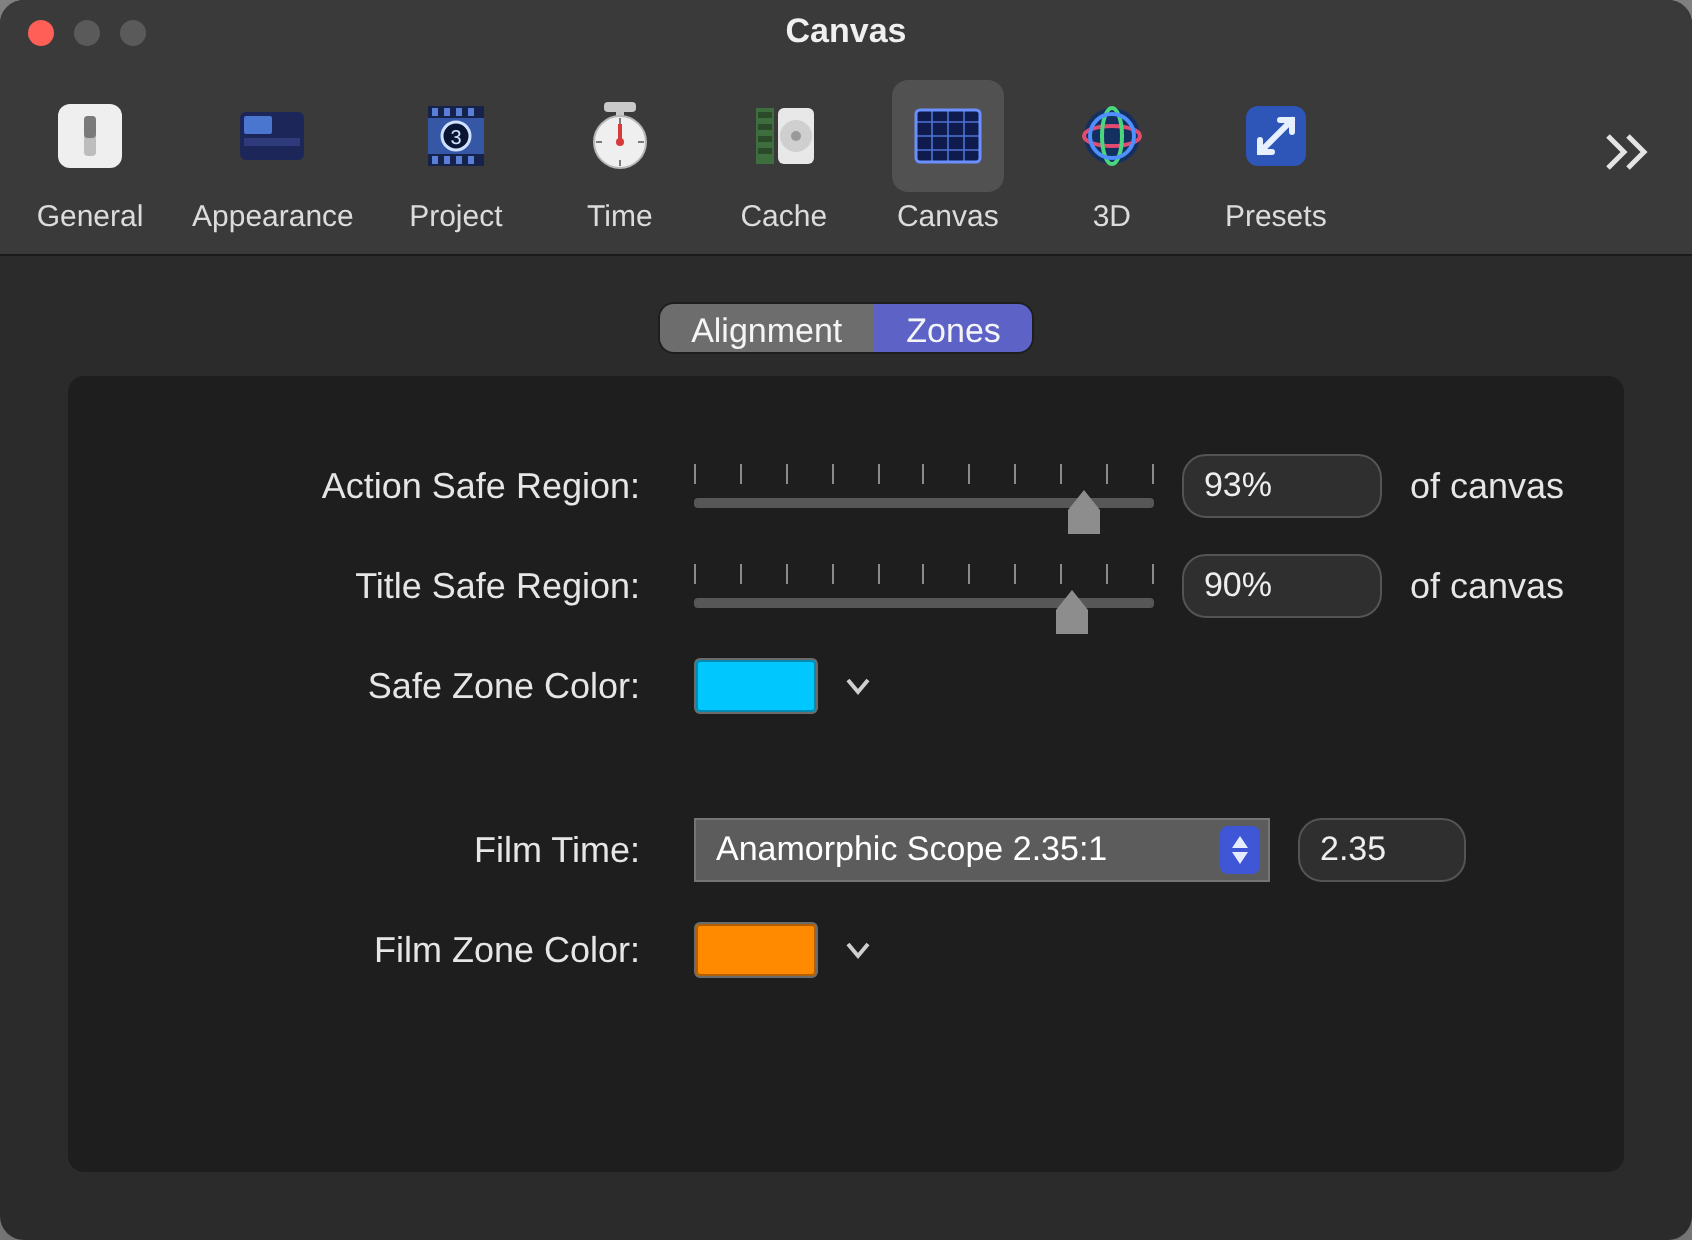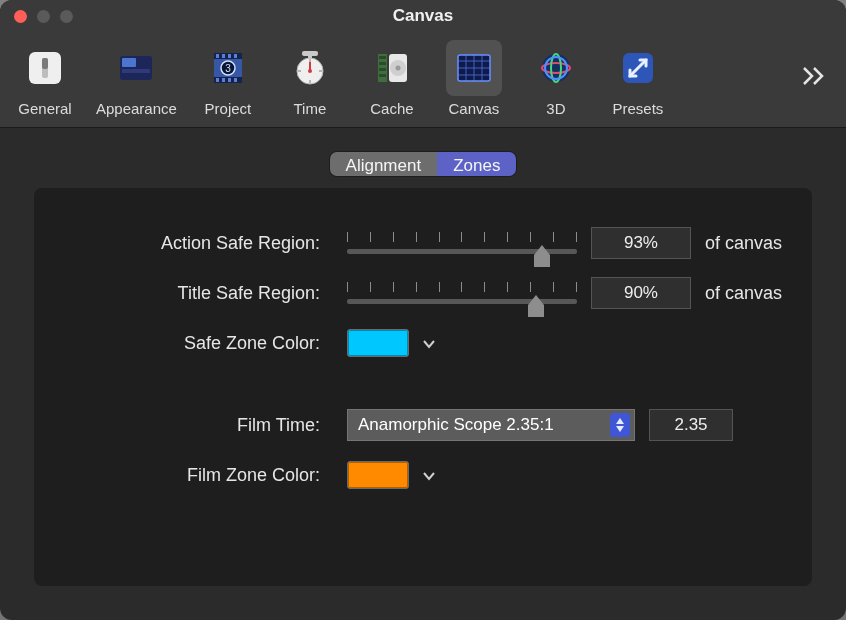--- a/index.html
+++ b/index.html
@@ -116,23 +116,23 @@
   .slider .ticks span{width:1px;height:10px;background:#8b8b8b;}
   .slider .track{
     position:absolute;left:0;right:0;top:20px;height:5px;background:var(--slider-track);border-radius:2px;
   }
   .slider .thumb{
     position:absolute;top:16px;width:16px;height:22px;transform:translateX(-50%);
   }
   .slider .thumb svg{display:block;}
   
   .num-field{
-    min-width:78px;height:30px;line-height:30px;text-align:center;
+    min-width:78px;height:30px;line-height:30px;text-align:left;
     padding:0 10px;border:1px solid var(--field-border);background:var(--field-bg);
-    border-radius:0;color:#eee;font-size:17px;
+    border-radius:12px;color:#eee;font-size:17px;
   }
   .suffix{color:var(--text);font-size:18px;}
   
   .color-well{
     width:60px;height:26px;border:1px solid #6c6c6c;border-radius:3px;
     box-shadow:inset 0 0 0 1px rgba(0,0,0,.3);
   }
   .dd-chevron{color:#cfcfcf;}
   
   .popup{

